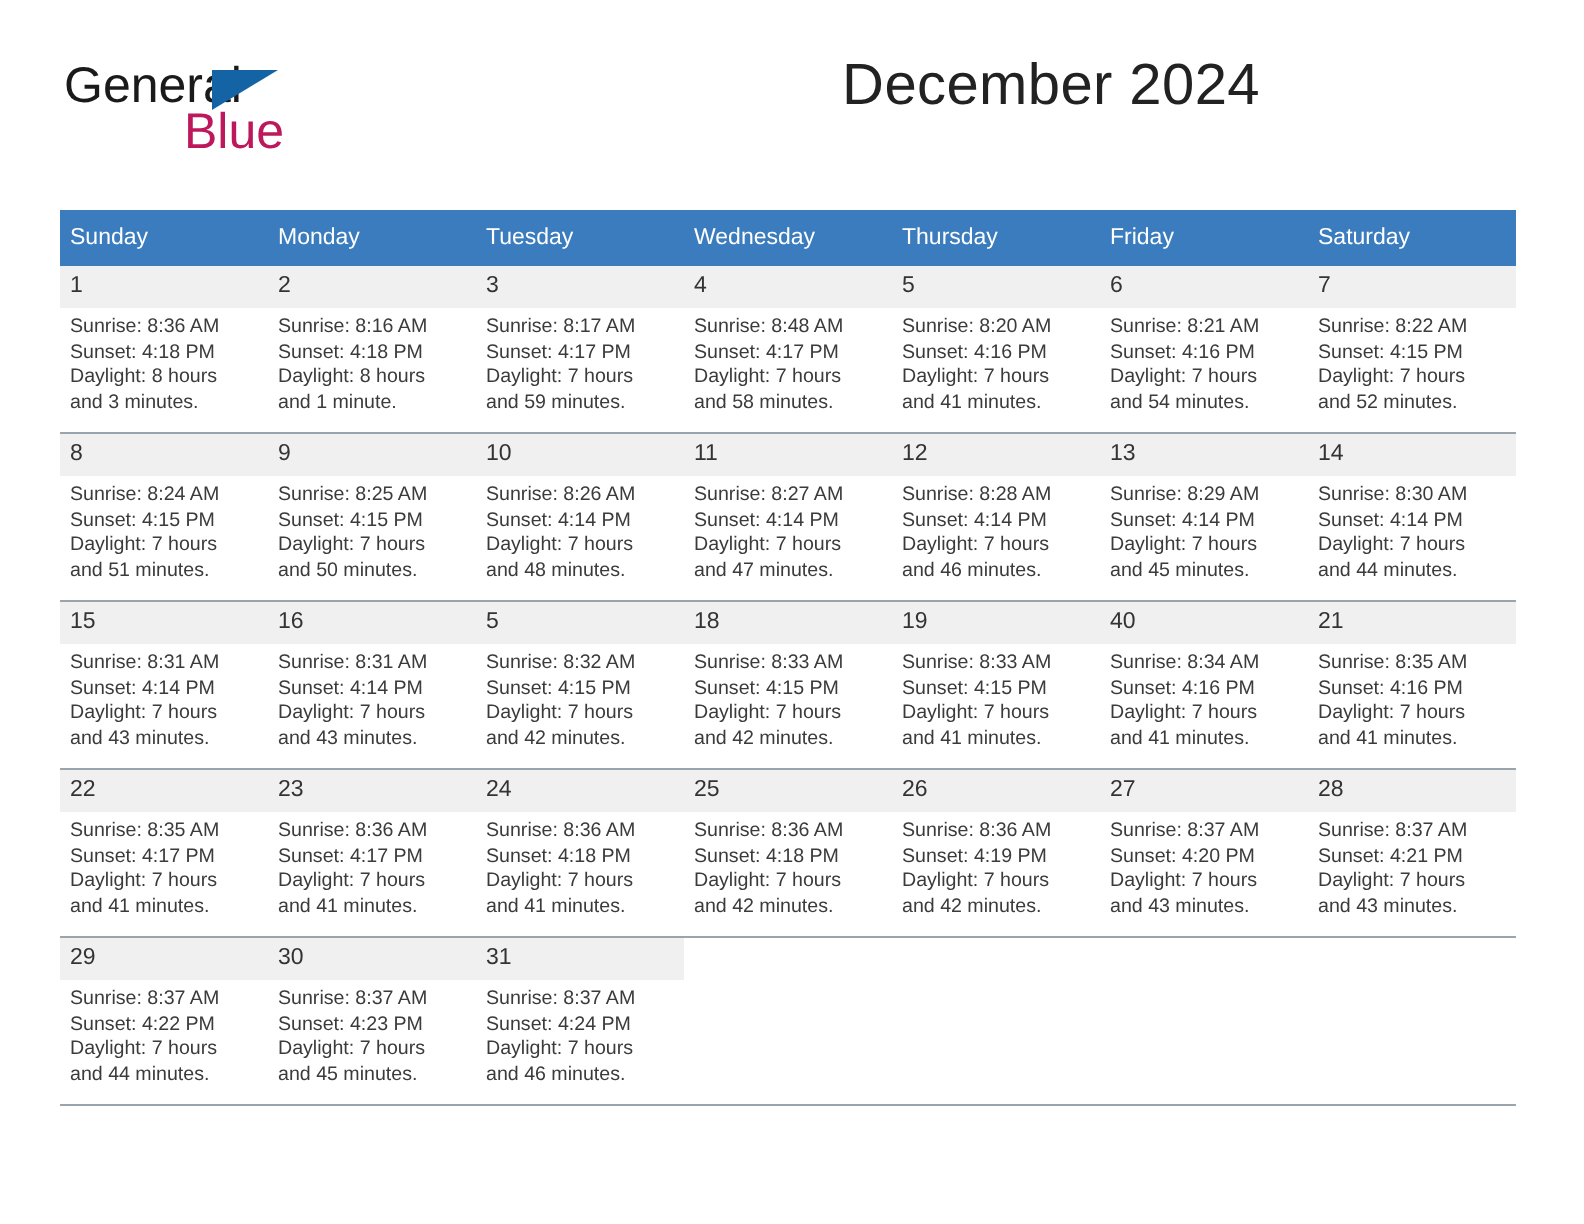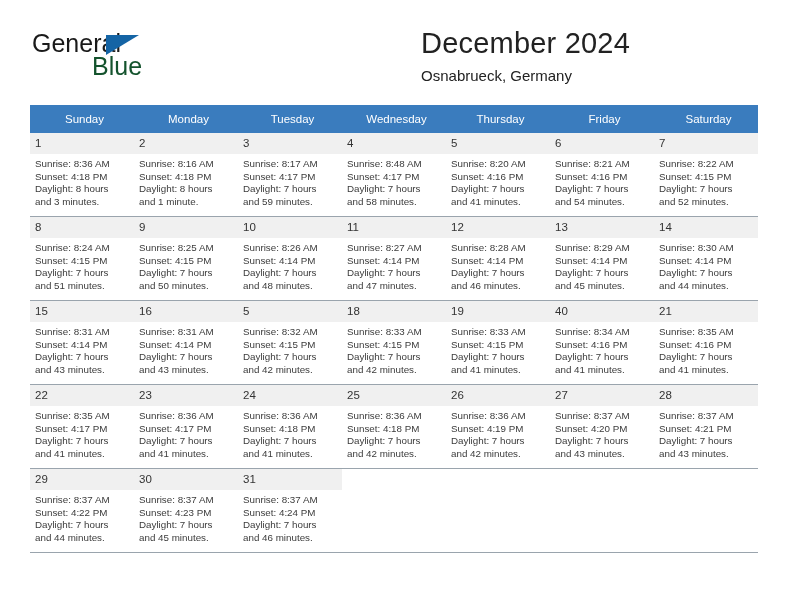--- a/index.html
+++ b/index.html
@@ -54,21 +54,21 @@
     height: 0;
     border-left: 33px solid #1464a5;
     border-bottom: 20px solid transparent;
   }
   .brand-blue {
     position: absolute;
     left: 60px;
     top: 23px;
     font-size: 25px;
     line-height: 26px;
-    color: #14532d;
+    color: #be185d;
     font-family: "Liberation Sans", sans-serif;
   }
 
   .title-block {
     position: absolute;
     right: 0;
     top: 0;
     text-align: left;
   }
   .month-title {
@@ -96,21 +96,21 @@
   table.cal {
     border-collapse: collapse;
     width: 728px;
     table-layout: fixed;
   }
   table.cal th {
     background: #3a7cbe;
     color: #ffffff;
     font-size: 11.5px;
     font-weight: normal;
-    text-align: center;
+    text-align: left;
     padding: 5px 0 5px 5px;
     height: 18px;
     border: none;
   }
   table.cal td {
     vertical-align: top;
     padding: 0;
     border: none;
     width: 104px;
   }
@@ -152,21 +152,20 @@
   <div class="header">
 
     <div class="brand">
       <span class="brand-general">General</span>
       <span class="brand-triangle"></span>
       <span class="brand-blue">Blue</span>
     </div>
 
     <div class="title-block">
       <div class="month-title">December 2024</div>
-      <div class="location">Osnabrueck, Germany</div>
     </div>
 
   </div>
 
   <div class="calendar">
     <table class="cal">
       <thead>
         <tr id="hdr-row">
             <th>Sunday</th>
             <th>Monday</th>

